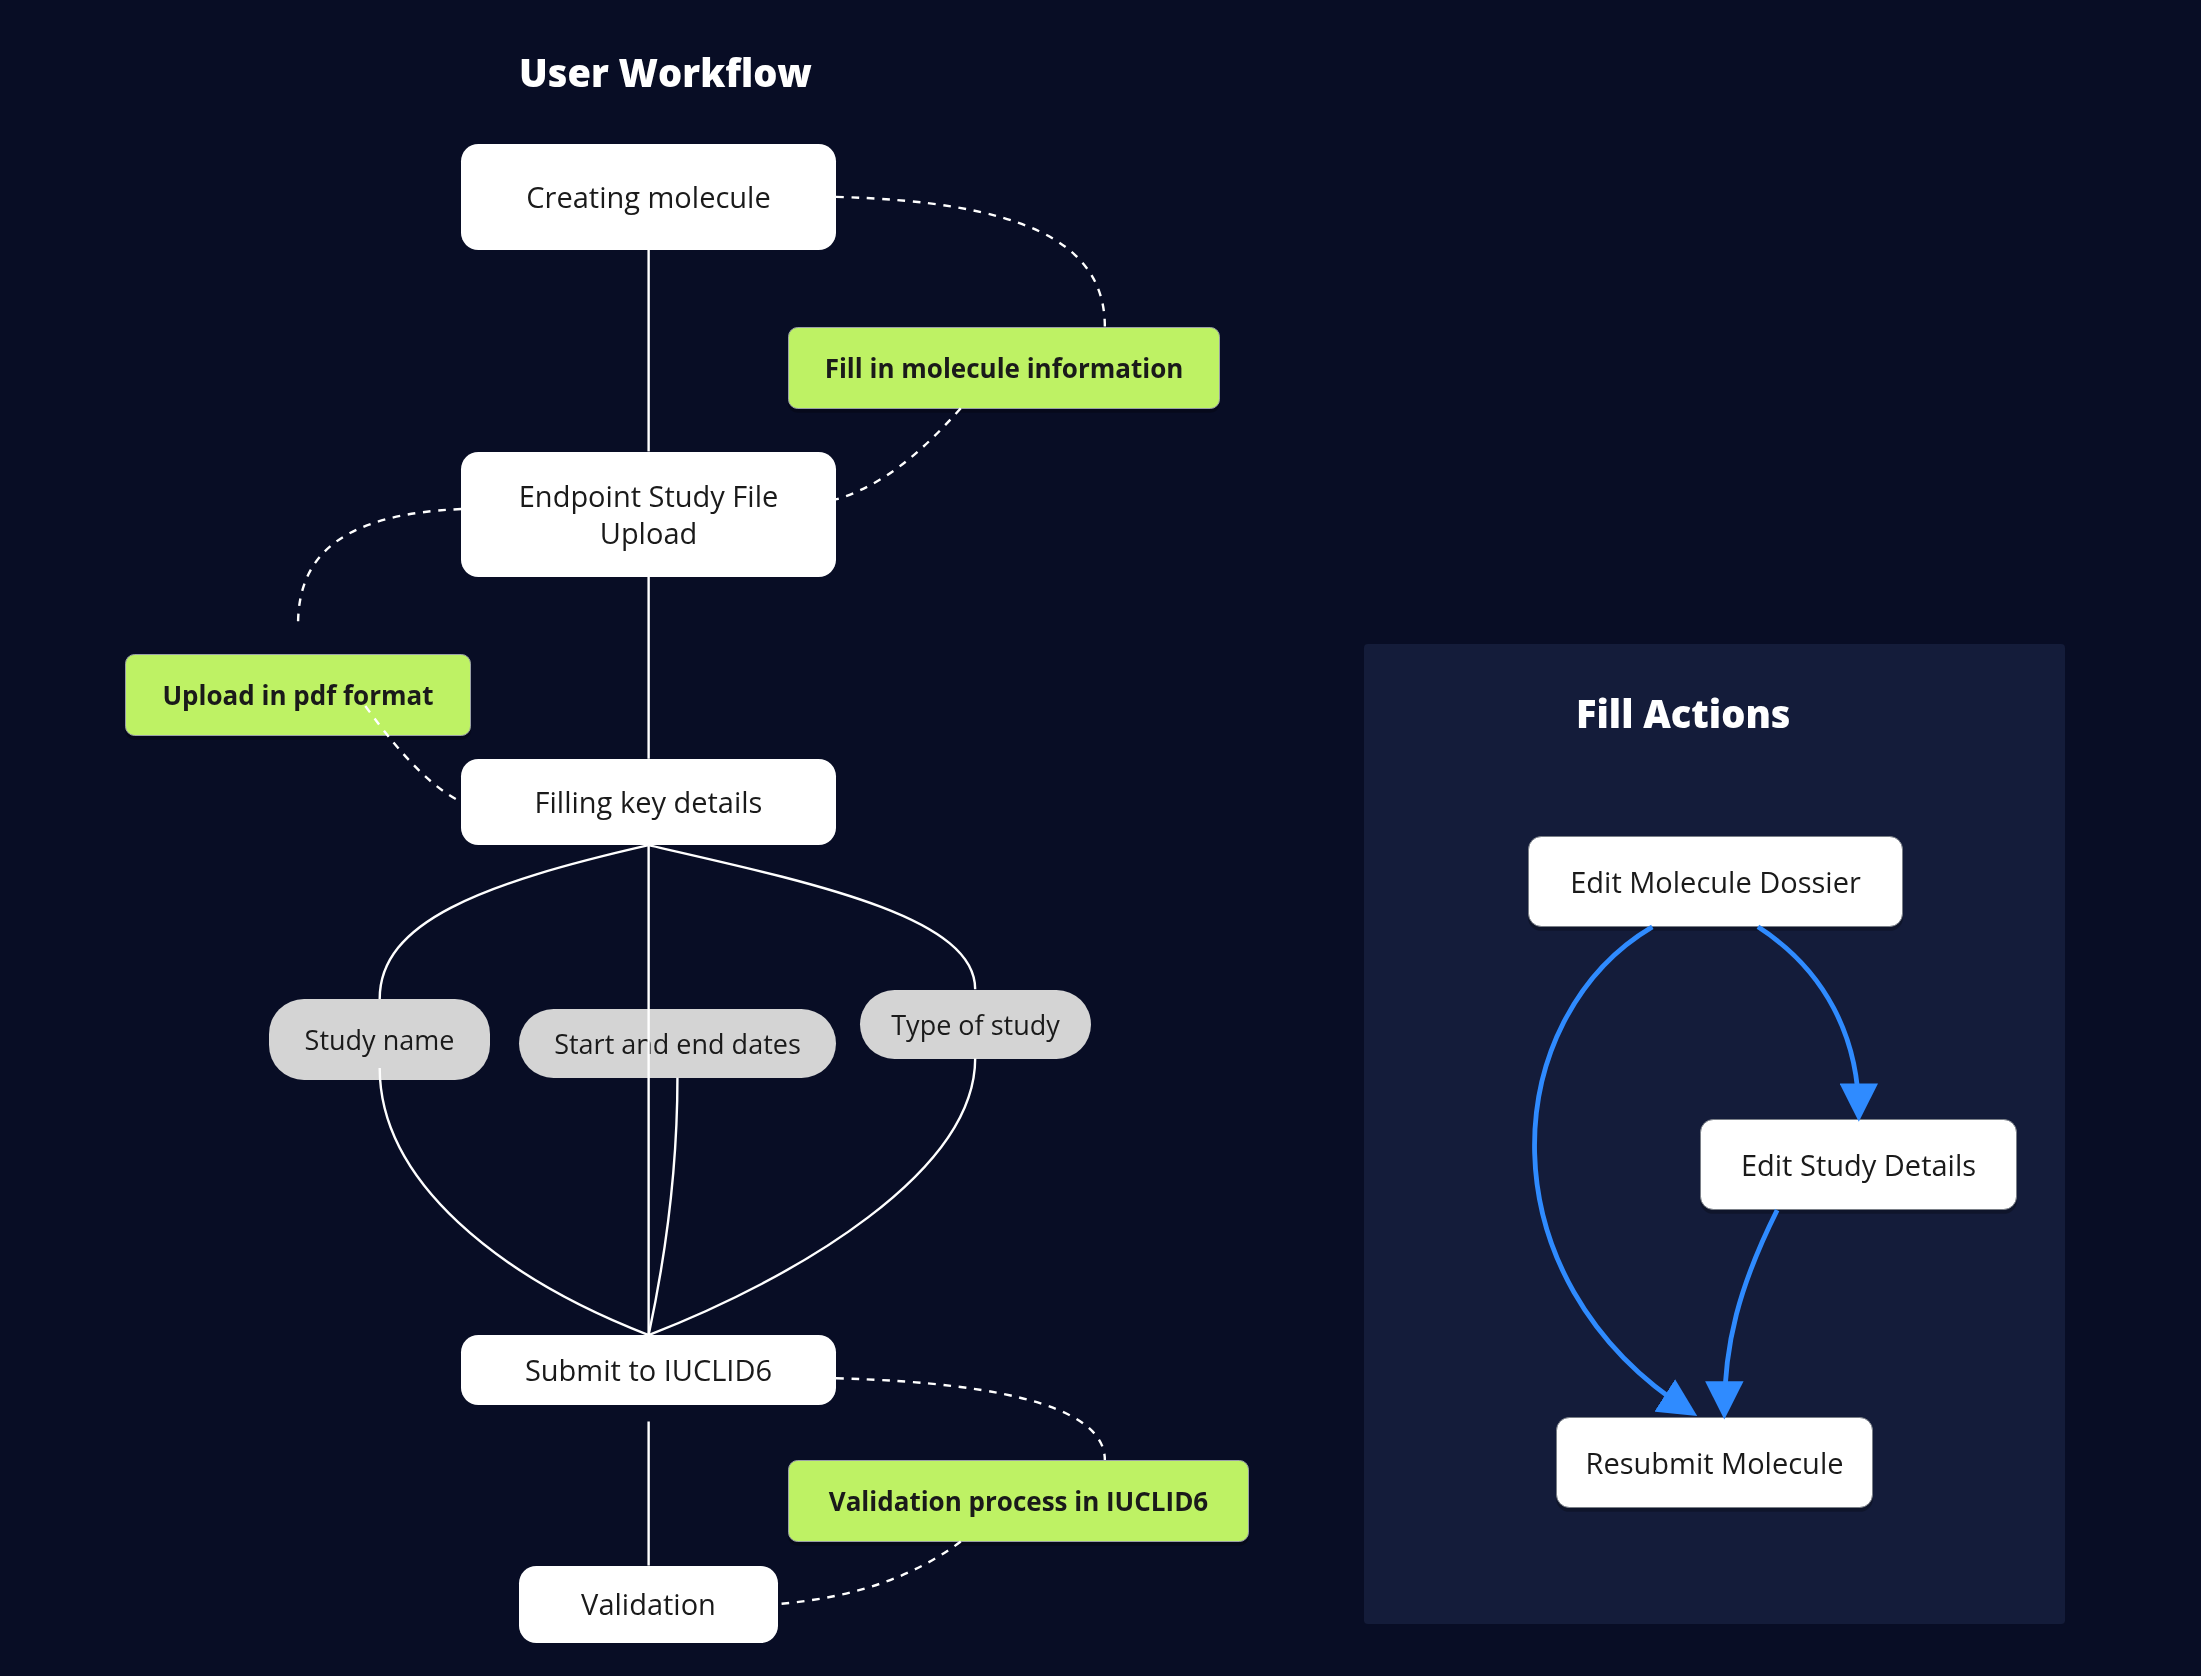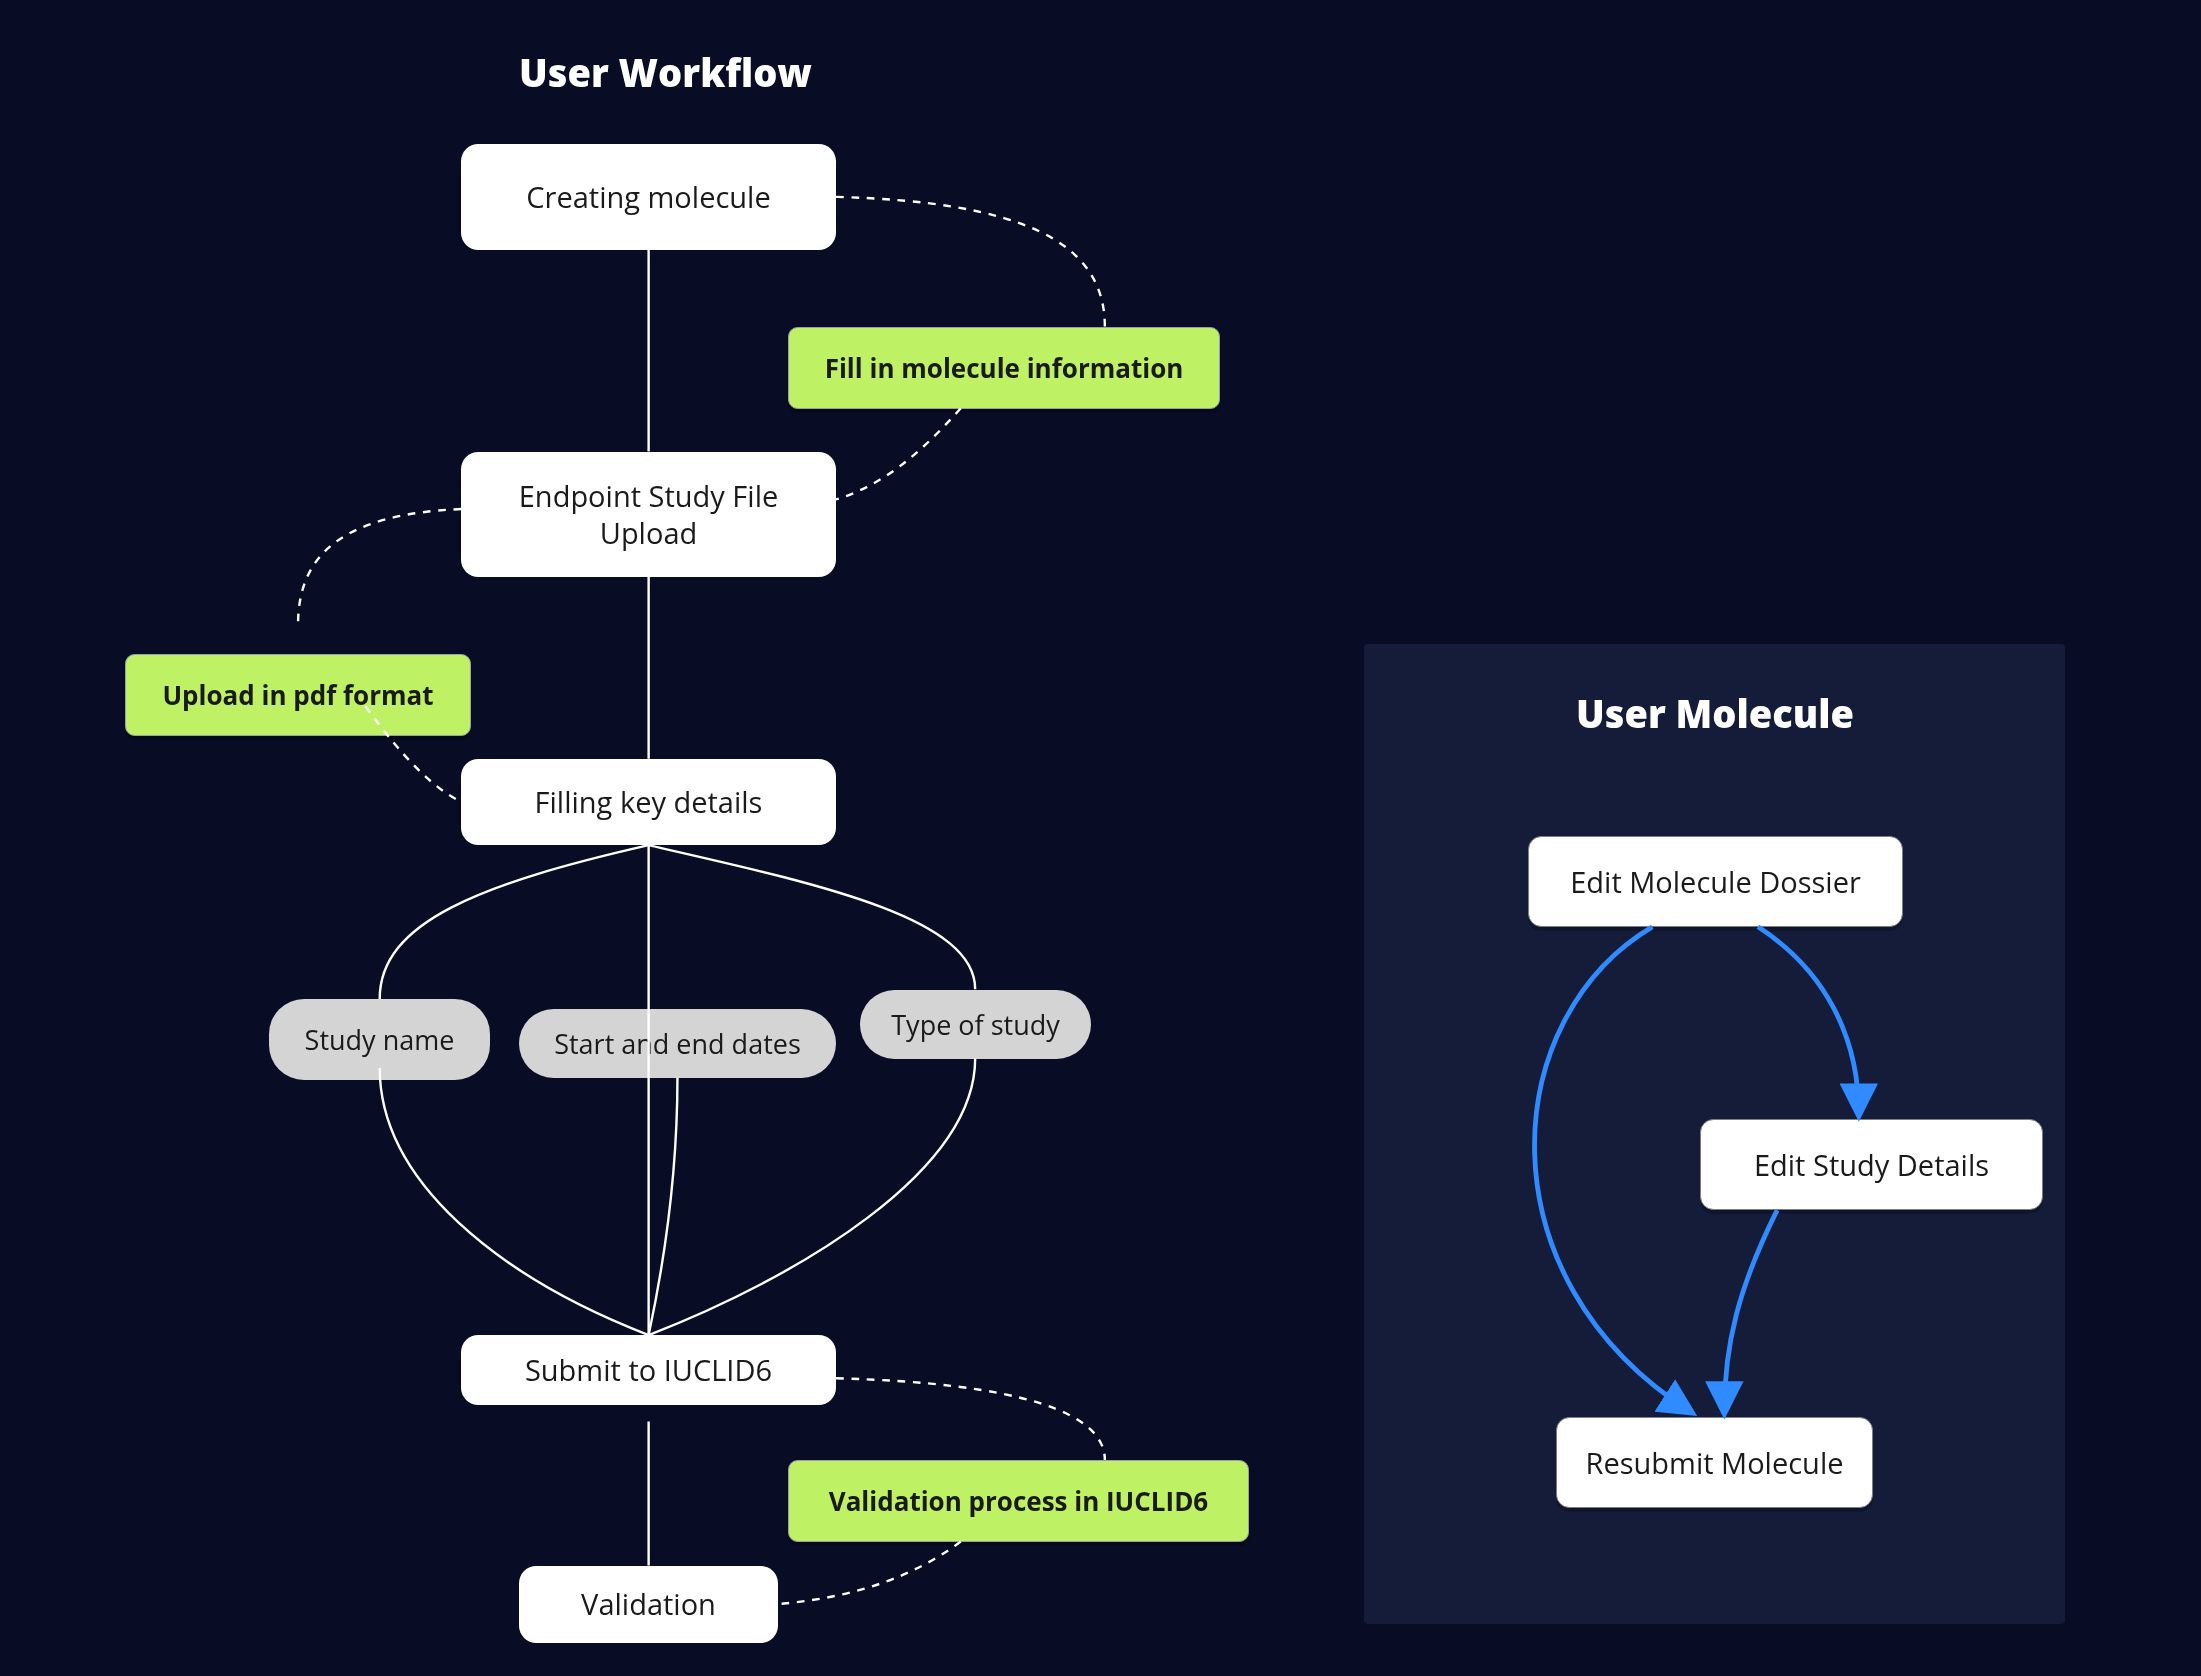--- a/index.html
+++ b/index.html
@@ -115,25 +115,25 @@
   <div class="note" style="left:788px;top:1460px;width:461px;height:82px;">Validation process in IUCLID6</div>
 
   <div class="pill" style="left:269px;top:999px;width:221px;height:81px;">Study name</div>
 
   <div class="pill" style="left:519px;top:1009px;width:317px;height:69px;">Start and end dates</div>
 
   <div class="pill" style="left:860px;top:990px;width:231px;height:69px;">Type of study</div>
 
   <div class="panel" style="left:1364px;top:644px;width:701px;height:980px;"></div>
 
-  <div class="title" style="left:1576px;top:687px;">User Molecule</div>
+  <div class="title" style="left:1576px;top:687px;">Fill Actions</div>
 
   <div class="panel-node" style="left:1528px;top:836px;width:375px;height:91px;">Edit Molecule Dossier</div>
 
-  <div class="panel-node" style="left:1700px;top:1119px;width:343px;height:91px;text-align:right;">Edit Study Details</div>
+  <div class="panel-node" style="left:1700px;top:1119px;width:317px;height:91px;text-align:right;">Edit Study Details</div>
 
   <div class="panel-node" style="left:1556px;top:1417px;width:317px;height:91px;">Resubmit Molecule</div>
 
   <svg width="2202" height="1676" viewBox="0 0 2292 1745">
     <defs>
       <marker id="arrow-blue" viewBox="0 0 10 10" refX="8" refY="5" markerWidth="8" markerHeight="8" orient="auto-start-reverse">
         <path d="M 0 0 L 10 5 L 0 10 z" fill="#2f8bff"></path>
       </marker>
     </defs>
 

